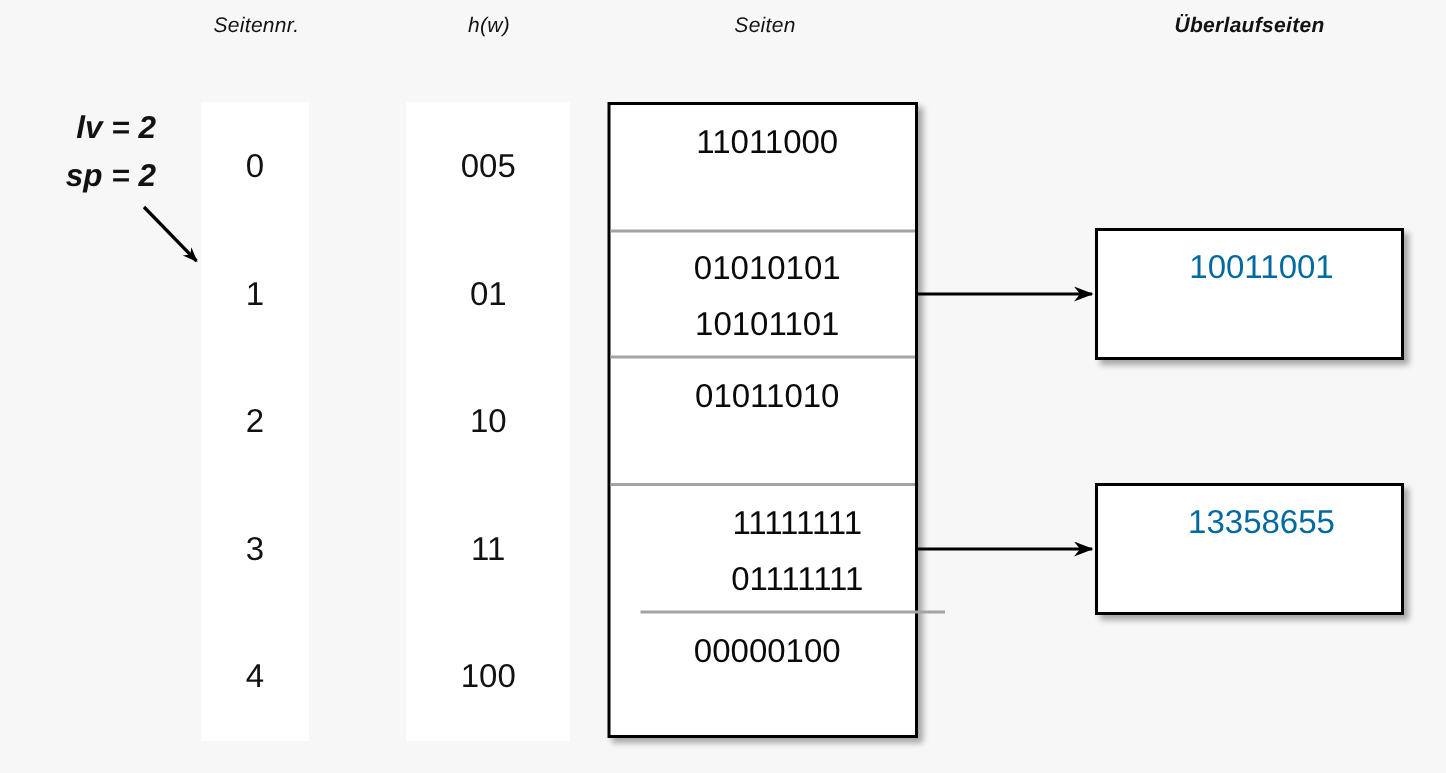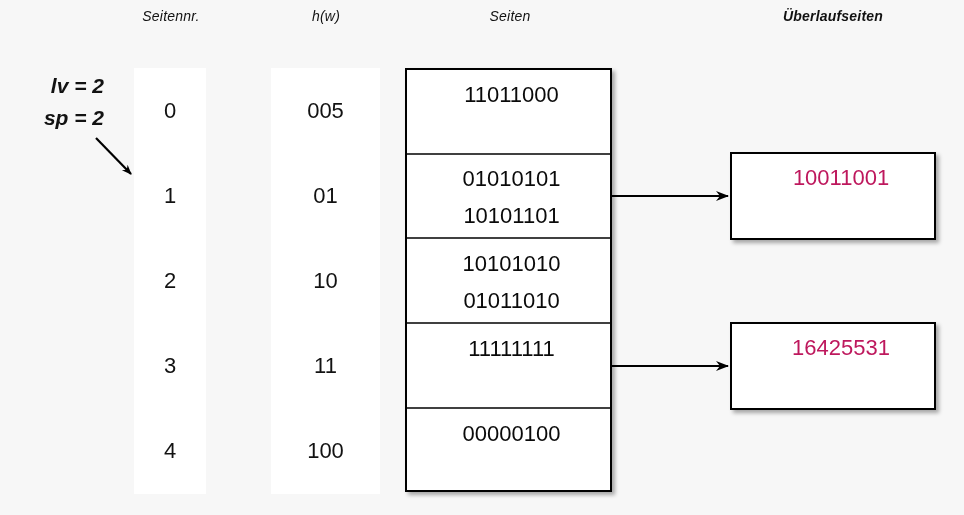--- a/index.html
+++ b/index.html
@@ -101,28 +101,28 @@
     border: 2px solid #000000;
     box-sizing: border-box;
     box-shadow: 3px 3px 4px rgba(0,0,0,0.33);
   }
   .seiten-row {
     position: absolute;
     left: 0;
     width: 100%;
     height: 85px;
     box-sizing: border-box;
-    border-bottom: 2px solid #404040;
+    border-bottom: 2px solid #a3a3a3;
     padding-top: 6px;
   }
   .seiten-row:last-child { border-bottom: none; }
   .seiten-row.sr0 { top: 0px; }
   .seiten-row.sr1 { top: 84px; }
   .seiten-row.sr2 { top: 169px; }
-  .seiten-row.sr3 { top: 254px; }
+  .seiten-row.sr3 { top: 254px; margin-left: 20px; }
   .seiten-row.sr4 { top: 339px; height: 61px; border-bottom: none; }
 
   .entry {
     display: block;
     text-align: center;
     font-size: 22px;
     font-weight: 400;
     line-height: 37px;
     color: #0a0a0a;
     padding-left: 6px;
@@ -141,21 +141,21 @@
   }
   #overflow-box-1 { top: 152px; }
   #overflow-box-2 { top: 322px; }
   .overflow-entry {
     display: block;
     text-align: center;
     font-size: 22px;
     line-height: 37px;
     padding-top: 5px;
     padding-left: 16px;
-    color: #be185d;
+    color: #0369a1;
   }
 
   
   .chain-arrow {
     position: absolute;
     left: 610px;
     width: 124px;
     height: 22px;
     pointer-events: none;
   }
@@ -202,25 +202,25 @@
 
 <div id="seiten-box">
   <div class="seiten-row sr0">
     <span class="entry">11011000</span>
   </div>
   <div class="seiten-row sr1">
     <span class="entry">01010101</span>
     <span class="entry">10101101</span>
   </div>
   <div class="seiten-row sr2">
-    <span class="entry">10101010</span>
     <span class="entry">01011010</span>
   </div>
   <div class="seiten-row sr3">
     <span class="entry">11111111</span>
+    <span class="entry">01111111</span>
   </div>
   <div class="seiten-row sr4">
     <span class="entry">00000100</span>
   </div>
 </div>
 
 <svg id="chain-arrow-1" class="chain-arrow" viewBox="0 0 124 22" xmlns="http://www.w3.org/2000/svg">
   <defs>
     <marker id="arrowChain1" markerWidth="14" markerHeight="14" refX="12" refY="5" orient="auto" markerUnits="userSpaceOnUse">
       <path d="M0,0 L13,5 L0,10 L4,5 Z" fill="#000000"></path>
@@ -235,14 +235,14 @@
       <path d="M0,0 L13,5 L0,10 L4,5 Z" fill="#000000"></path>
     </marker>
   </defs>
   <line x1="0" y1="11" x2="118" y2="11" stroke="#000000" stroke-width="2" marker-end="url(#arrowChain2)"></line>
 </svg>
 
 <div id="overflow-box-1" class="overflow-box">
   <span class="overflow-entry">10011001</span>
 </div>
 <div id="overflow-box-2" class="overflow-box">
-  <span class="overflow-entry">16425531</span>
+  <span class="overflow-entry">13358655</span>
 </div>
 
 </body></html>

